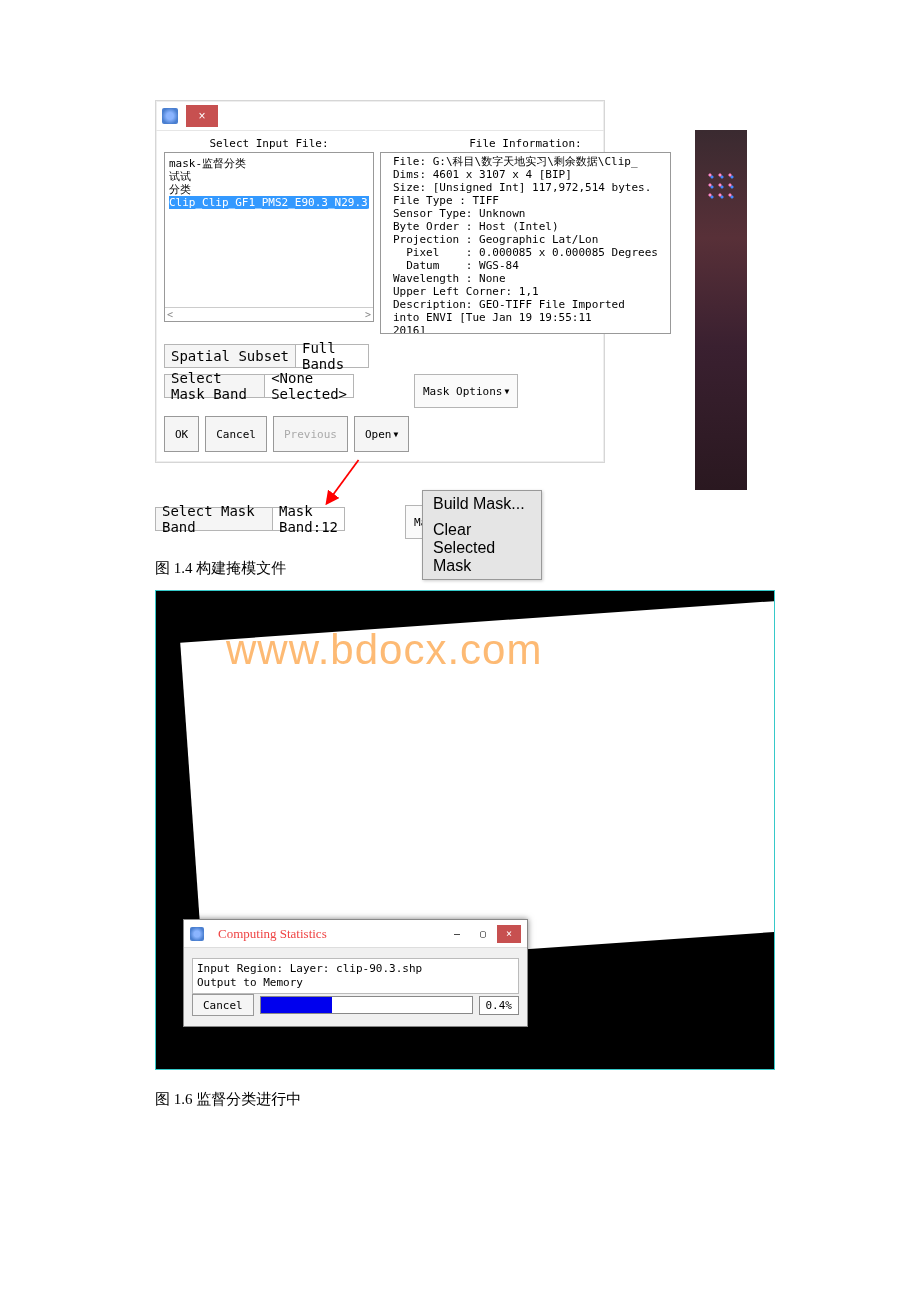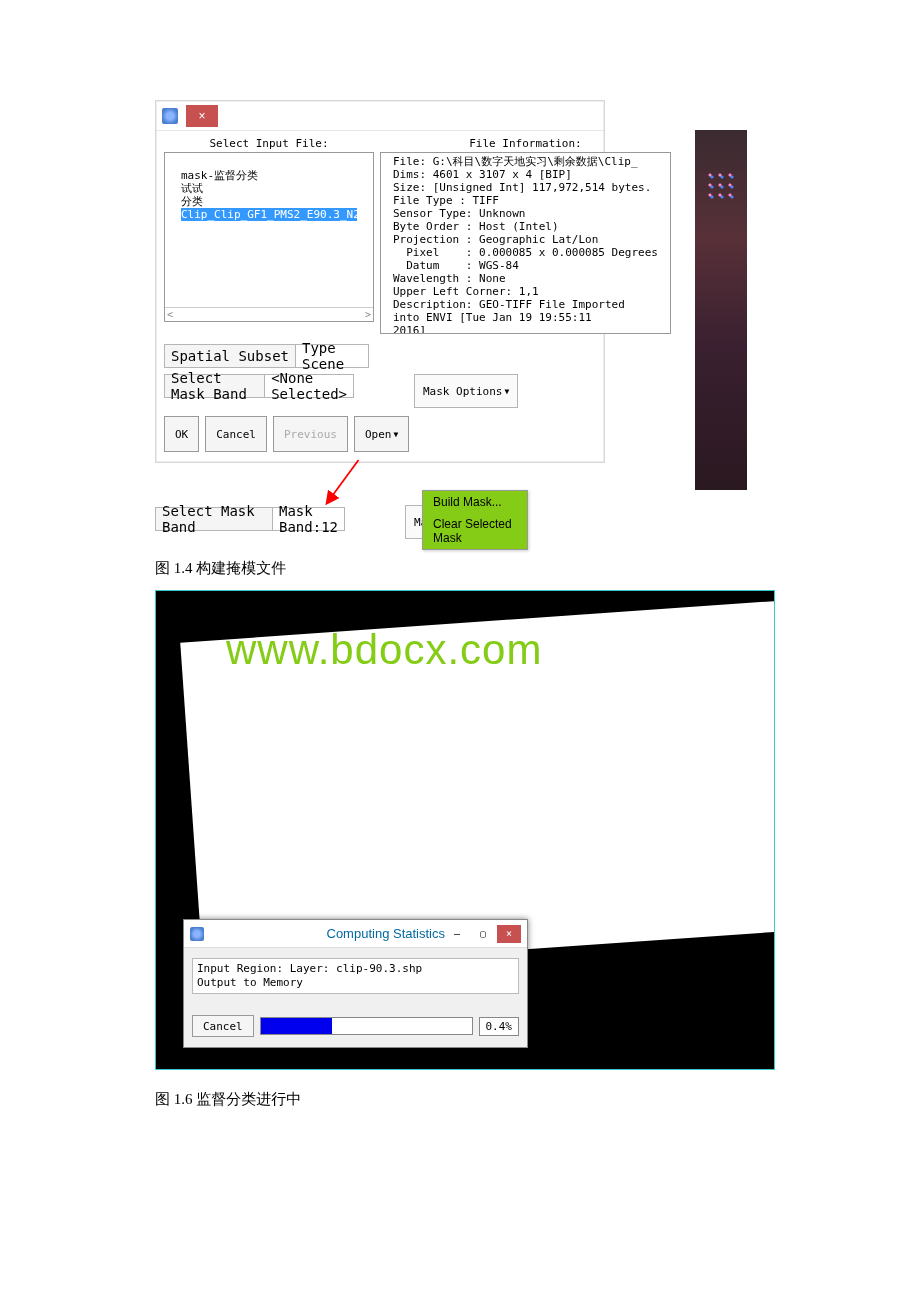--- a/index.html
+++ b/index.html
@@ -67,21 +67,21 @@
       margin-bottom: 2px;
     }
     .file-listbox {
       height: 170px;
       border: 1px solid #999;
       background: #fff;
       font-family: "SimSun", monospace;
       font-size: 11px;
       line-height: 13px;
       overflow: hidden;
-      padding: 16px;
+      padding: 4px;
       position: relative;
     }
     .file-listbox .selected {
       background: #3399ff;
       color: #fff;
       white-space: nowrap;
       overflow: hidden;
     }
     .info-box {
       height: 182px;
@@ -137,25 +137,25 @@
       background: #fafafa;
       display: inline-flex;
       align-items: center;
       height: 22px;
     }
     .dropdown-arrow { font-size: 8px; margin-left: 2px; }
     .dropdown-menu {
       position: absolute;
       left: 267px;
       top: 390px;
-      width: 106px;
-      background: #84cc16;
+      width: 120px;
+      background: #e5e5e5;
       border: 1px solid #999;
       font-family: "Segoe UI", Arial;
-      font-size: 12px;
+      font-size: 16px;
       z-index: 3;
       box-shadow: 1px 1px 3px rgba(0,0,0,0.2);
     }
     .dropdown-menu div {
       padding: 4px 10px;
     }
     .button-row {
       display: flex;
       gap: 6px;
       padding: 8px 8px 10px 8px;
@@ -224,21 +224,21 @@
       height: 330px;
       background: #fff;
       transform: rotate(-4deg);
     }
     .watermark {
       position: absolute;
       top: 35px;
       left: 70px;
       font-size: 42px;
       font-weight: 300;
-      color: #84cc16;
+      color: #fdba74;
       font-family: Arial;
       letter-spacing: 1px;
     }
     .stats-dialog {
       position: absolute;
       top: 328px;
       left: 27px;
       width: 345px;
       background: #f0f0f0;
       border: 1px solid #888;
@@ -248,45 +248,45 @@
     }
     .stats-titlebar {
       height: 28px;
       display: flex;
       align-items: center;
       padding: 0 6px;
       background: #fff;
       border-bottom: 1px solid #ddd;
     }
     .stats-title {
-      font-family: Liberation Sans, sans-serif;
+      font-family: Liberation Serif, serif;
       font-size: 13px;
-      color: #0369a1;
+      color: #ef4444;
       margin-left: 6px;
       flex: 1;
-      text-align: right;
+      text-align: left;
     }
     .win-controls { display: flex; gap: 2px; }
     .wc {
       width: 24px; height: 18px;
       display: flex; align-items: center; justify-content: center;
       font-size: 10px;
       border: 1px solid transparent;
     }
     .wc.close { background: #c75050; color: #fff; }
     .stats-body {
       padding: 10px 8px;
       background: #f0f0f0;
     }
     .stats-info {
       border: 1px solid #bbb;
       background: #fff;
       padding: 3px 4px;
       line-height: 14px;
-      margin-bottom: 21px;
+      margin-bottom: 0;
       white-space: pre;
     }
     .progress-row {
       display: flex;
       align-items: center;
       gap: 6px;
     }
     .progress-row .win-btn { height: 22px; }
     .progress-bar {
       flex: 1;
@@ -347,21 +347,21 @@
 Upper Left Corner: 1,1
 Description: GEO-TIFF File Imported
 into ENVI [Tue Jan 19 19:55:11
 2016]</div>
         </div>
       </div>
 
       <div class="below-listbox" style="padding:0 8px;">
         <div class="field-row">
           <div class="field-btn-label">Spatial Subset</div>
-          <div class="field-value">Type Scene</div>
+          <div class="field-value">Full Bands</div>
         </div>
         <div class="mask-row-container">
           <div class="field-row field-row2">
             <div class="field-btn-label">Select Mask Band</div>
             <div class="field-value">&lt;None Selected&gt;</div>
           </div>
           <div class="mask-options-btn">
             <span>Mask Options</span>
             <span class="dropdown-arrow">▼</span>
           </div>

